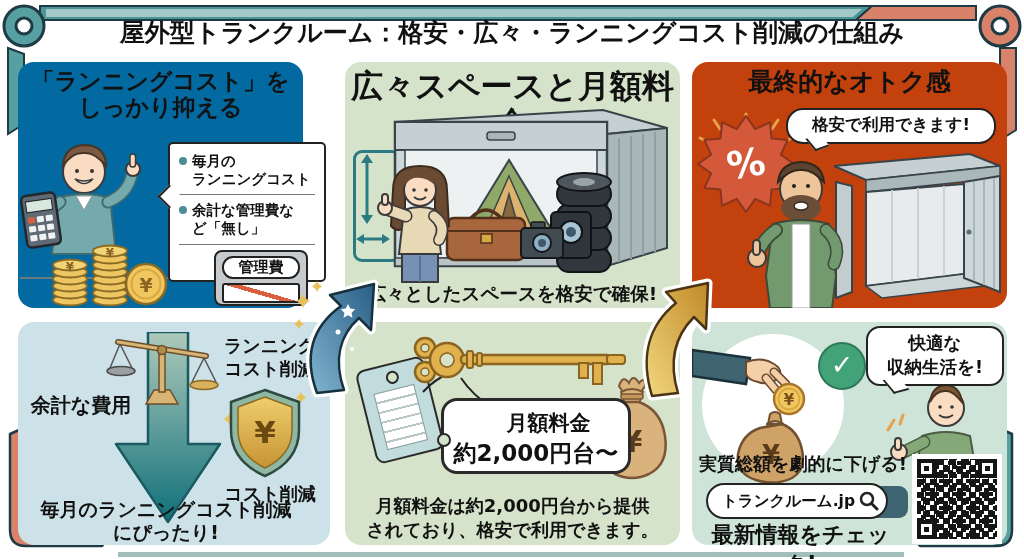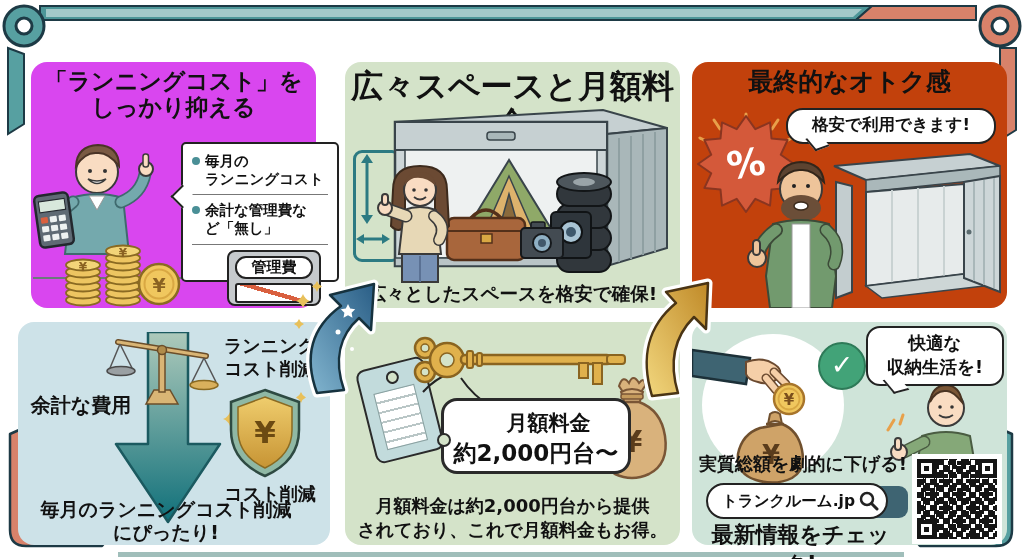--- a/index.html
+++ b/index.html
@@ -1,21 +1,21 @@
 <!DOCTYPE html>
 <html><head>
 <meta charset="utf-8">
 <style>
   html,body{margin:0;padding:0;background:#fff;}
   #stage{position:relative;width:1024px;height:559px;background:#fff;overflow:hidden;
          font-family:"DejaVu Sans","Liberation Sans",sans-serif;color:#111;}
   .abs{position:absolute;}
   .prl{white-space:pre-line;}
   .panel{position:absolute;border-radius:16px;z-index:2;}
-  .p-cost   {left:18px;  top:62px;  width:285px; height:246px; background:#d946ef;margin-left:13px;}
+  .p-cost   {left:18px;  top:62px;  width:285px; height:246px; background:#0369a1;}
   .p-reduce {left:18px;  top:322px; width:312px; height:223px; background:#cde2e8;}
   .p-space  {left:345px; top:62px;  width:335px; height:246px; background:#d4e3c9;}
   .p-price  {left:345px; top:322px; width:335px; height:223px; background:#d4e3c9;}
   .p-otoku  {left:692px; top:62px;  width:315px; height:246px; background:#c2410c;}
   .p-final  {left:692px; top:322px; width:315px; height:223px; background:#cfe4d9;}
   #frame{position:absolute;left:0;top:0;z-index:1;pointer-events:none;}
   #arrows{position:absolute;left:0;top:0;z-index:30;pointer-events:none;}
   .main-title{position:absolute;left:60px;top:16px;width:904px;text-align:center;z-index:3;
               font-size:25px;font-weight:800;letter-spacing:0;}
   .ptitle{position:absolute;left:0;top:6px;width:100%;text-align:center;font-weight:800;line-height:1.15;}
@@ -90,20 +90,21 @@
     <circle cx="24" cy="26" r="8" fill="#fff" stroke="#1d3a45" stroke-width="3"></circle>
     <circle cx="1000" cy="26" r="20" fill="#d8826a" stroke="#1d3a45" stroke-width="3"></circle>
     <circle cx="1000" cy="26" r="8" fill="#fff" stroke="#1d3a45" stroke-width="3"></circle>
     <polygon points="8,48 24,54 24,124 8,134" fill="#57a0a1" stroke="#1d3a45" stroke-width="2"></polygon>
     <polygon points="1000,48 1016,48 1016,130 1000,140" fill="#d8826a" stroke="#1d3a45" stroke-width="2"></polygon>
     <path d="M10,434 L28,426 L28,518 Q28,528 38,528 L116,528 L102,546 L26,546 Q10,546 10,530 Z" fill="#d8826a" stroke="#1d3a45" stroke-width="2.5" stroke-linejoin="round"></path>
     <path d="M1012,434 L994,426 L994,518 Q994,528 984,528 L906,528 L920,546 L996,546 Q1012,546 1012,530 Z" fill="#57a0a1" stroke="#1d3a45" stroke-width="2.5" stroke-linejoin="round"></path>
     <rect x="118" y="552" width="786" height="5" fill="#8fb3ae" opacity="0.85"></rect>
   </svg>
 
+  <div class="main-title">屋外型トランクルーム：格安・広々・ランニングコスト削減の仕組み</div>
 
   <section class="panel p-cost">
     <div class="ptitle prl" style="font-size:23px;">「ランニングコスト」を
 しっかり抑える</div>
 
     <svg class="abs" style="left:0;top:74px;" width="155" height="172" viewBox="0 0 155 172">
       <line x1="2" y1="142" x2="153" y2="142" stroke="#6b7a7a" stroke-width="2"></line>
       <circle cx="66" cy="36" r="21" fill="#f9dcc2" stroke="#3a3a3a" stroke-width="2"></circle>
       <path d="M45,30 Q46,10 67,9 Q88,10 88,30 Q77,16 66,17 Q54,16 45,30 Z" fill="#7a5a43" stroke="#4a3426" stroke-width="2"></path>
       <circle cx="59" cy="35" r="2" fill="#333"></circle>
@@ -320,21 +321,21 @@
       <div class="tag-t2">約2,000円台〜</div>
     </div>
     <svg class="abs" style="left:248px;top:48px;z-index:2;" width="78" height="114" viewBox="0 0 78 114">
       <path d="M26,16 Q30,4 36,13 Q40,3 46,13 Q52,6 52,16 L48,22 L30,22 Z" fill="#d9b27c" stroke="#7a5636" stroke-width="2"></path>
       <path d="M28,22 Q39,16 50,22 L46,34 L32,34 Z" fill="#d9b27c" stroke="#7a5636" stroke-width="2"></path>
       <rect x="28" y="24" width="22" height="5" rx="2" fill="#c49a5c" stroke="#7a5636" stroke-width="1.5"></rect>
       <path d="M32,32 Q10,40 6,66 Q2,94 22,104 Q39,112 56,104 Q76,94 72,66 Q68,40 46,32 Z" fill="#d9b27c" stroke="#7a5636" stroke-width="2.5"></path>
       <text x="39" y="82" font-size="30" font-weight="800" fill="#5a3c1c" text-anchor="middle">¥</text>
     </svg>
     <div class="cap prl" style="left:0;top:172px;width:335px;font-size:18px;line-height:1.35;">月額料金は約2,000円台から提供
-されており、これで月額料金もお得。</div>
+されており、格安で利用できます。</div>
   </section>
 
   <section class="panel p-otoku">
     <div class="ptitle" style="font-size:25px;">最終的なオトク感</div>
     <div class="bubble5">格安で利用できます!</div>
     <svg class="abs" style="left:2px;top:50px;z-index:2;" width="104" height="104" viewBox="0 0 104 104">
       <line x1="20" y1="8" x2="26" y2="17" stroke="#e8a04a" stroke-width="3" stroke-linecap="round"></line>
       <line x1="52" y1="2" x2="52" y2="12" stroke="#e8a04a" stroke-width="3" stroke-linecap="round"></line>
       <line x1="84" y1="8" x2="78" y2="17" stroke="#e8a04a" stroke-width="3" stroke-linecap="round"></line>
       <line x1="6" y1="26" x2="16" y2="31" stroke="#e8a04a" stroke-width="3" stroke-linecap="round"></line>

